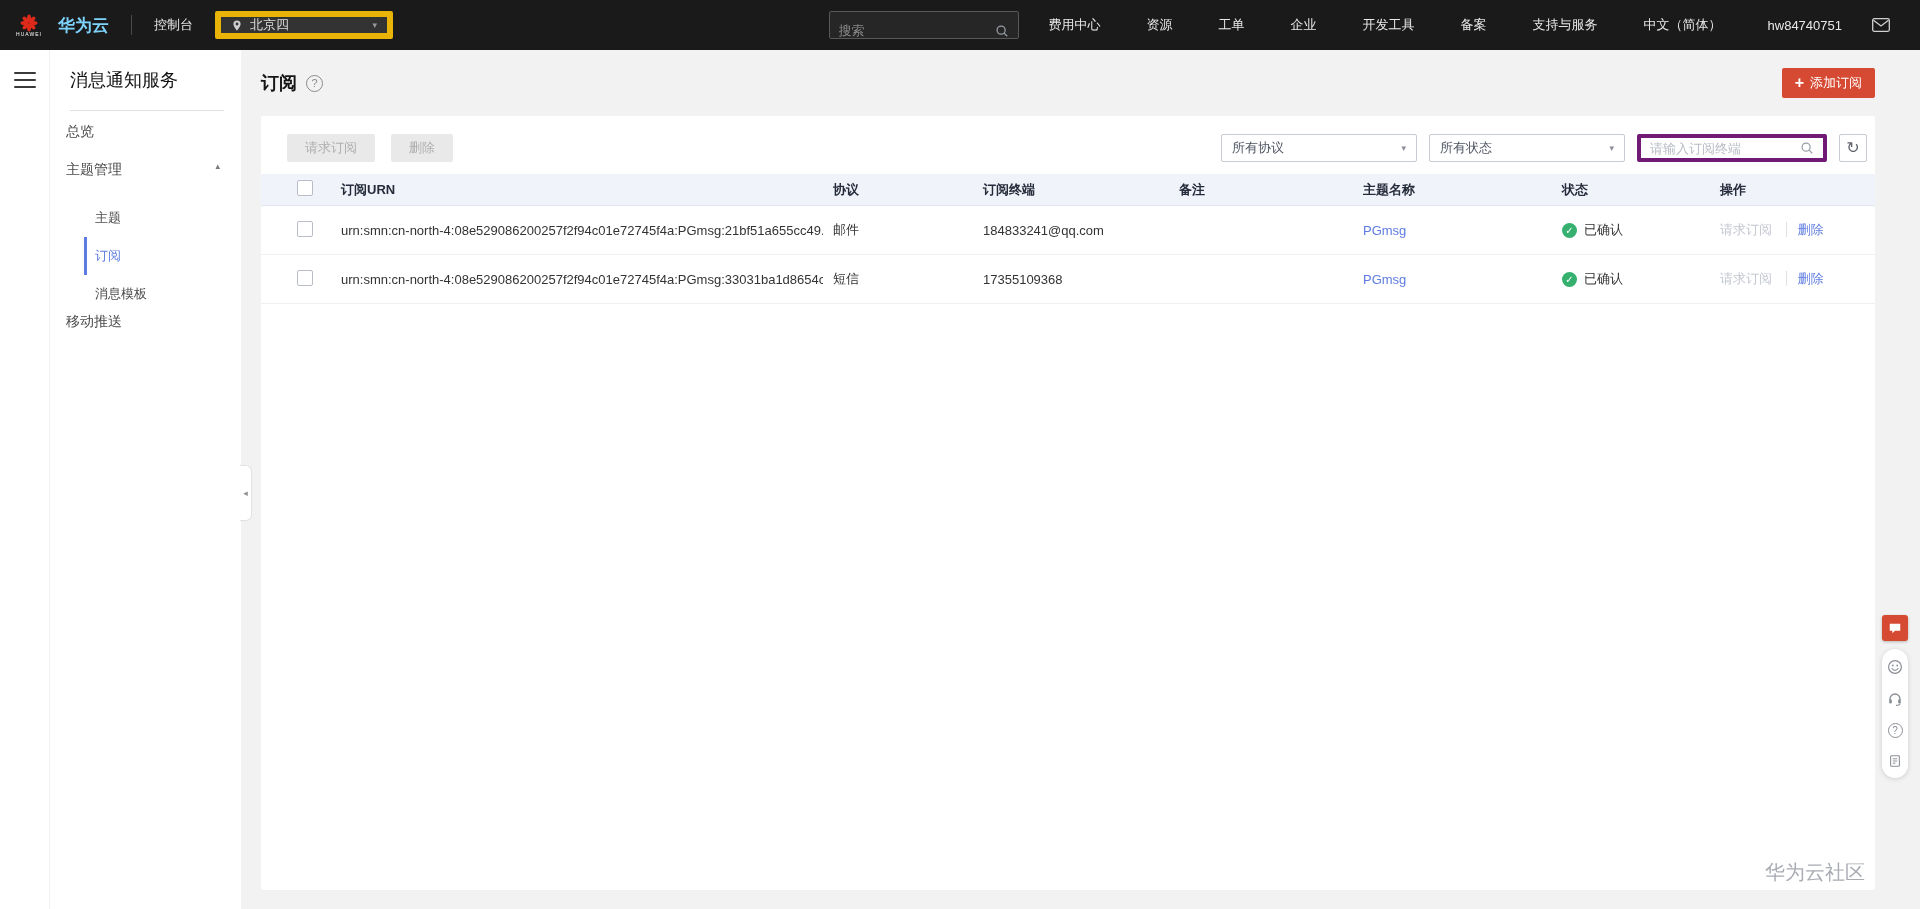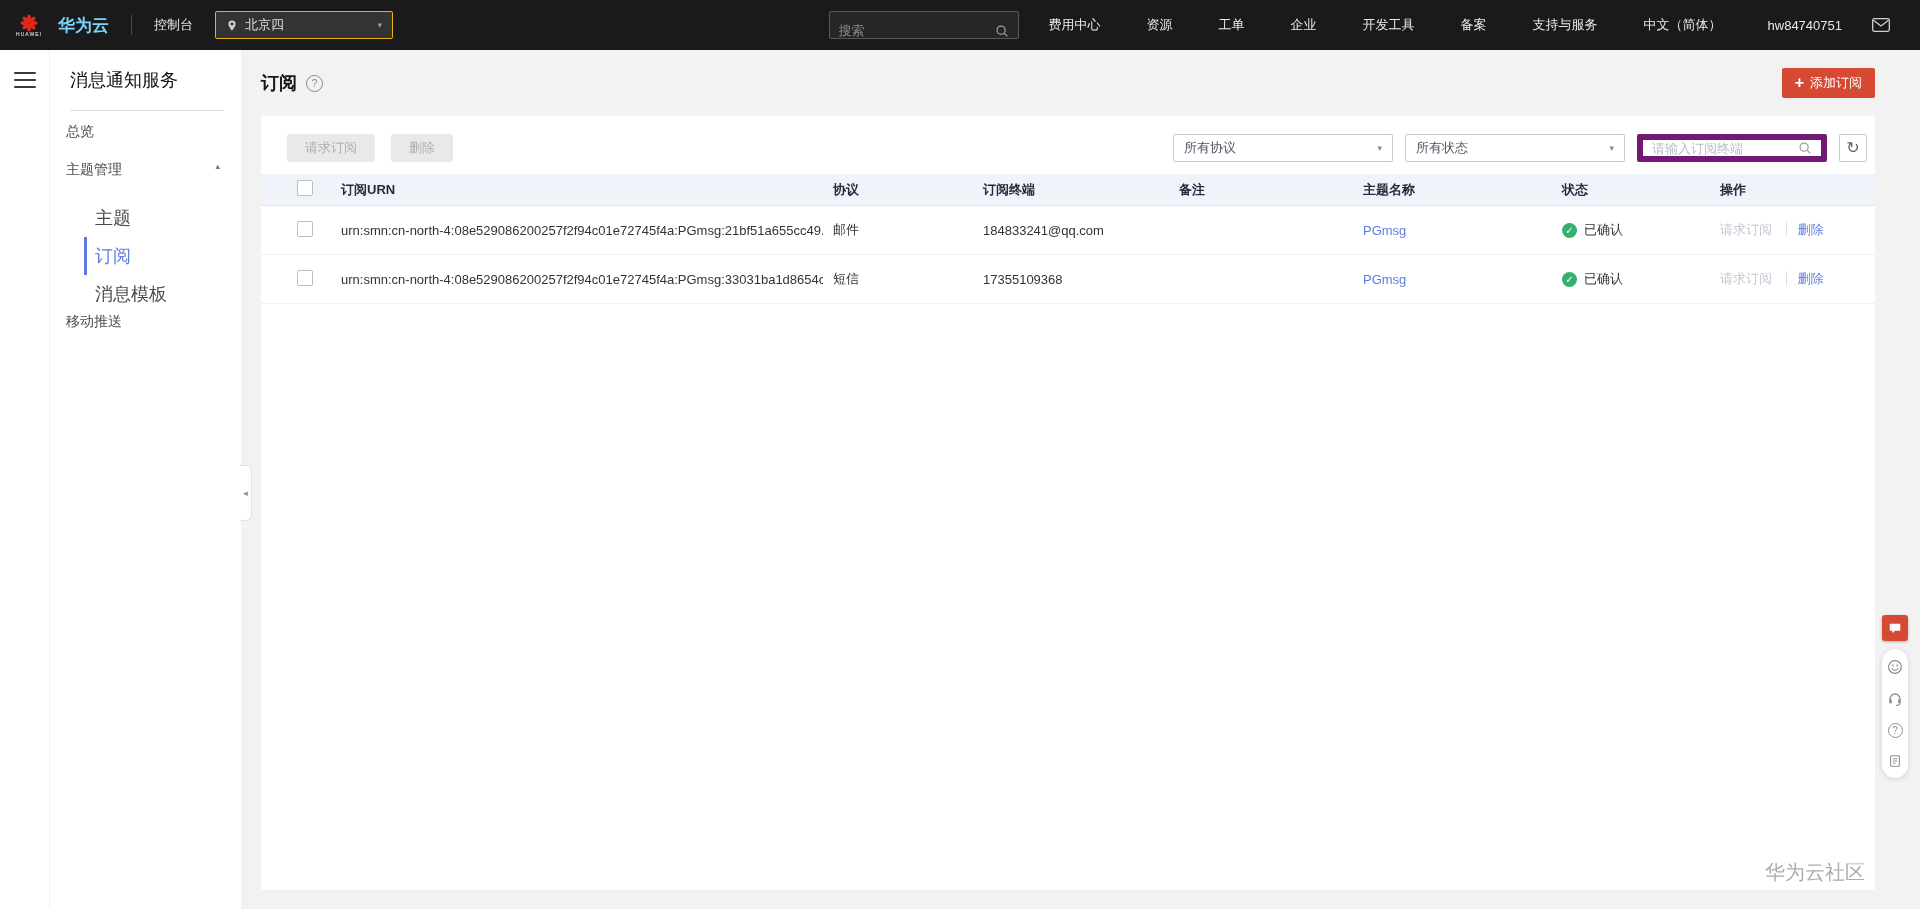--- a/index.html
+++ b/index.html
@@ -7,21 +7,21 @@
     font-family:"Liberation Sans","DejaVu Sans",sans-serif; background:#f2f2f2; }
 
   
   .topbar { height:50px; background:var(--topbar_bg,#1a1a1a); display:flex; align-items:center;
     color:#e8e8e8; font-size:13px; padding:0 30px 0 10px; }
   .logo { display:flex; flex-direction:column; align-items:center; width:38px; }
   .logo-text { font-size:5px; letter-spacing:1px; color:#fff; margin-top:-2px; }
   .brand { font-size:17px; font-weight:bold; color:#7dd3fc; margin-left:10px; }
   .tb-divider { width:1px; height:20px; background:#4a4a4a; margin:0 22px; }
   .tb-link { cursor:pointer; white-space:nowrap; }
-  .region { display:flex; align-items:center; gap:7px; background:#333; border:1px solid #eab308;
+  .region { display:flex; align-items:center; gap:7px; background:#333; border:6px solid #eab308;
     height:28px; width:178px; padding:0 10px; border-radius:2px; margin-left:22px; color:#ddd; cursor:pointer; }
   .caret { color:#999; font-size:9px; line-height:1; }
   .region .caret { margin-left:auto; }
   .tb-right { margin-left:auto; display:flex; align-items:center; }
   .tb-search { display:flex; align-items:flex-end; width:190px; height:28px; border:1px solid #585858;
     border-radius:2px; background:#262626; padding:0 9px; margin-right:30px; }
   .tb-search input { flex:1; background:transparent; border:none; outline:none; color:#ddd; font-size:13px; min-width:0; }
   .tb-search input::placeholder { color:#8c8c8c; }
   .tb-nav { display:flex; align-items:center; gap:46px; }
   .envelope { margin-left:30px; color:#d0d0d0; display:flex; cursor:pointer; }
@@ -33,45 +33,45 @@
   .sidebar { position:relative; width:241px; background:#fff; flex-shrink:0; }
   .icon-strip-divider { position:absolute; left:49px; top:0; bottom:0; width:1px; background:#f0f0f0; }
   .sidebar-top { display:flex; align-items:center; padding:18px 0 0 14px; position:relative; z-index:1; }
   .hamburger { width:22px; display:flex; flex-direction:column; gap:5px; cursor:pointer; }
   .hamburger span { height:2px; background:#3a3a3a; border-radius:1px; }
   .sidebar-title { margin-left:34px; font-size:18px; color:#111; }
   .sidebar-divider { margin:18px 17px 12px 70px; border-top:1px solid #e0e0e0; }
   .side-item { height:38px; display:flex; align-items:flex-start; padding-left:66px; font-size:14px; color:#4a4a4a; cursor:pointer; }
   .side-item .caret-up { margin-left:auto; margin-right:21px; font-size:9px; color:#777; }
   .side-subitem { height:38px; display:flex; align-items:center; margin-left:84px; padding-left:8px;
-    border-left:3px solid transparent; font-size:18px; color:#4a4a4a; cursor:pointer;text-align:right; }
+    border-left:3px solid transparent; font-size:13px; color:#4a4a4a; cursor:pointer;text-align:right; }
   .side-subitem.selected { color:var(--link,#5e7ce0); border-left-color:var(--link,#5e7ce0); }
   .collapse-tab { position:absolute; right:-11px; top:415px; width:12px; height:56px; background:#fff;
     border:1px solid #e2e2e2; border-left:none; border-radius:0 6px 6px 0; display:flex; align-items:center;
     justify-content:center; color:#8f8f8f; font-size:9px; cursor:pointer; z-index:2; }
 
   
   .main { flex:1; min-width:0; padding:0 45px 0 20px; background:#f2f2f2; display:flex; flex-direction:column; }
   .page-header { height:66px; display:flex; align-items:center; }
   .page-title { font-size:18px; font-weight:bold; color:#151515; }
   .help-icon { width:17px; height:17px; border:1px solid #8c8c8c; border-radius:50%; color:#8c8c8c;
     font-size:11px; display:flex; align-items:center; justify-content:center; margin-left:9px; cursor:pointer; }
   .add-btn { margin-left:auto; height:30px; padding:0 13px; background:var(--accent,#d64a33); color:#fff;
     font-size:13px; display:flex; align-items:center; gap:6px; border:none; border-radius:2px; cursor:pointer; }
   .add-btn .plus { font-size:16px; font-weight:bold; line-height:1; }
 
   .panel { background:#fff; height:774px; position:relative; border-radius:2px; }
   .panel-toolbar { display:flex; align-items:center; padding:18px 8px 0 26px; }
   .btn-gray { height:28px; padding:0 18px; background:#e9e9e9; color:#aeaeae; font-size:13px;
     border:none; border-radius:2px; margin-right:16px; }
   .filters { margin-left:auto; display:flex; align-items:center; gap:12px; }
-  .select { width:220px; height:28px; border:1px solid #c6cad2; border-radius:2px; display:flex;
+  .select { width:196px; height:28px; border:1px solid #c6cad2; border-radius:2px; display:flex;
     align-items:center; padding:0 10px; font-size:13px; color:#4f5562; background:#fff; cursor:pointer; }
   .select .caret { margin-left:auto; color:#8a8e99; }
-  .endpoint-search { width:190px; height:28px; border:6px solid #701a75; border-radius:2px;
+  .endpoint-search { width:190px; height:28px; border:4px solid #701a75; border-radius:2px;
     display:flex; align-items:center; padding:0 9px; background:#fff; }
   .endpoint-search input { flex:1; border:none; outline:none; font-size:13px; color:#333; min-width:0; }
   .endpoint-search input::placeholder { color:#b7bbc3; }
   .endpoint-search svg, .tb-search svg { color:#9a9ea8; flex-shrink:0; }
   .refresh-btn { width:28px; height:28px; border:1px solid #c6cad2; border-radius:2px; background:#fff;
     color:#5f646d; font-size:16px; line-height:1; display:flex; align-items:center; justify-content:center; cursor:pointer; }
 
   
   .tgrid { display:grid; grid-template-columns:70px 492px 150px 196px 184px 199px 158px 1fr; align-items:center; }
   .thead { margin-top:12px; height:32px; background:#f0f3fa; border-bottom:1px solid #e2e6ee;

